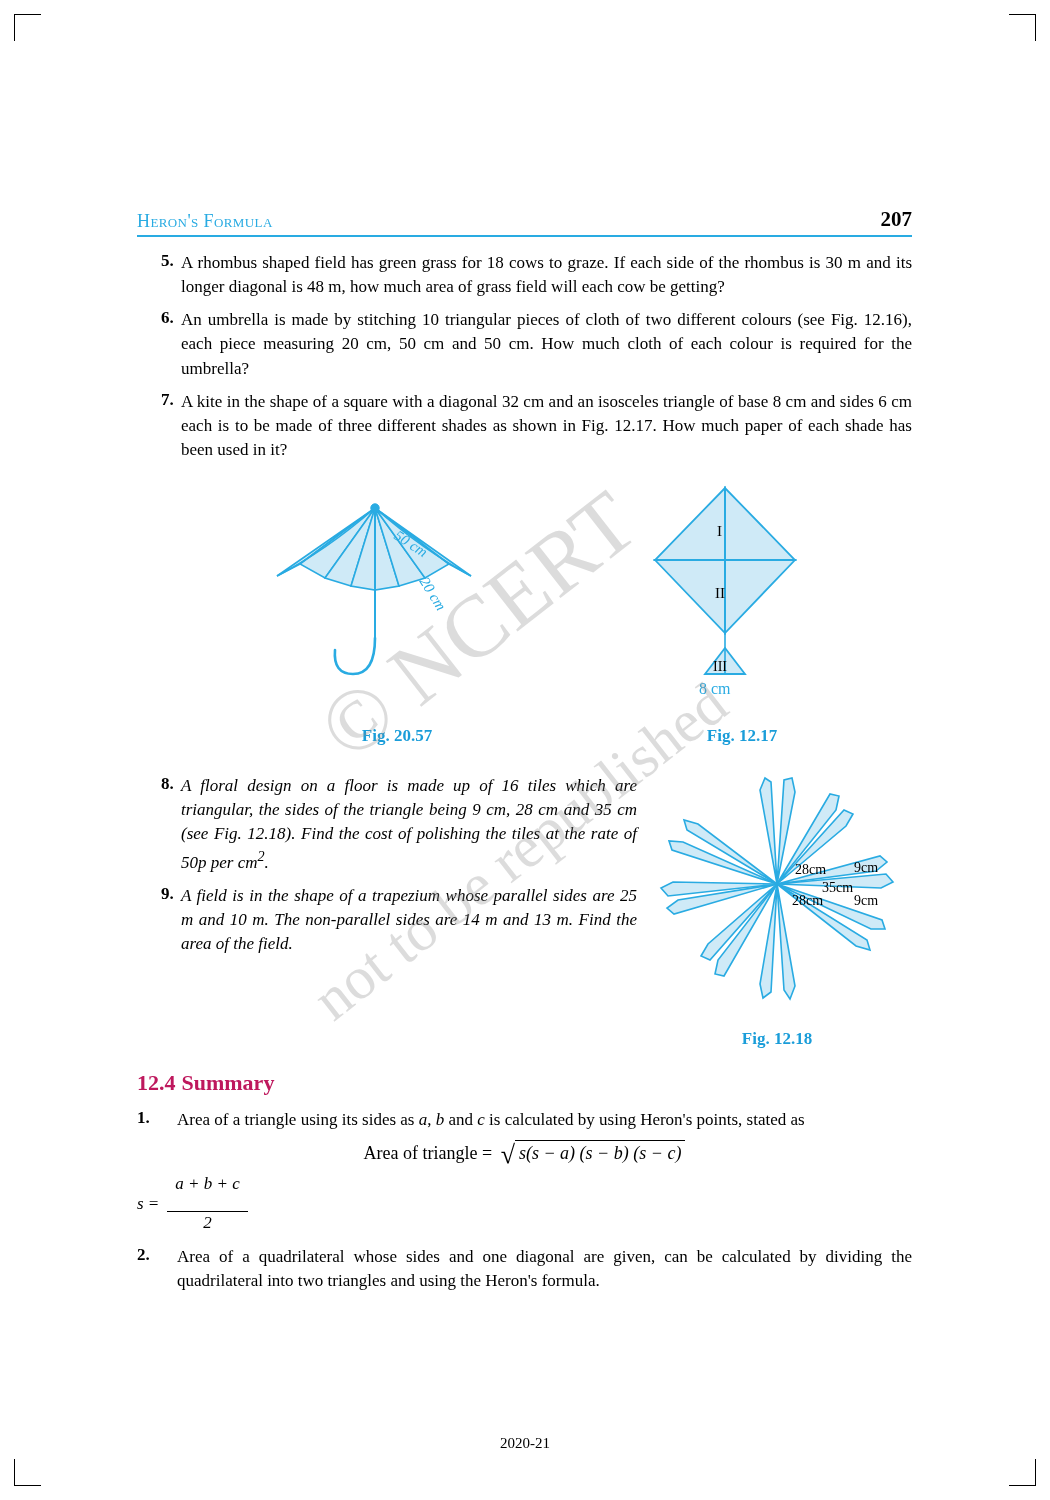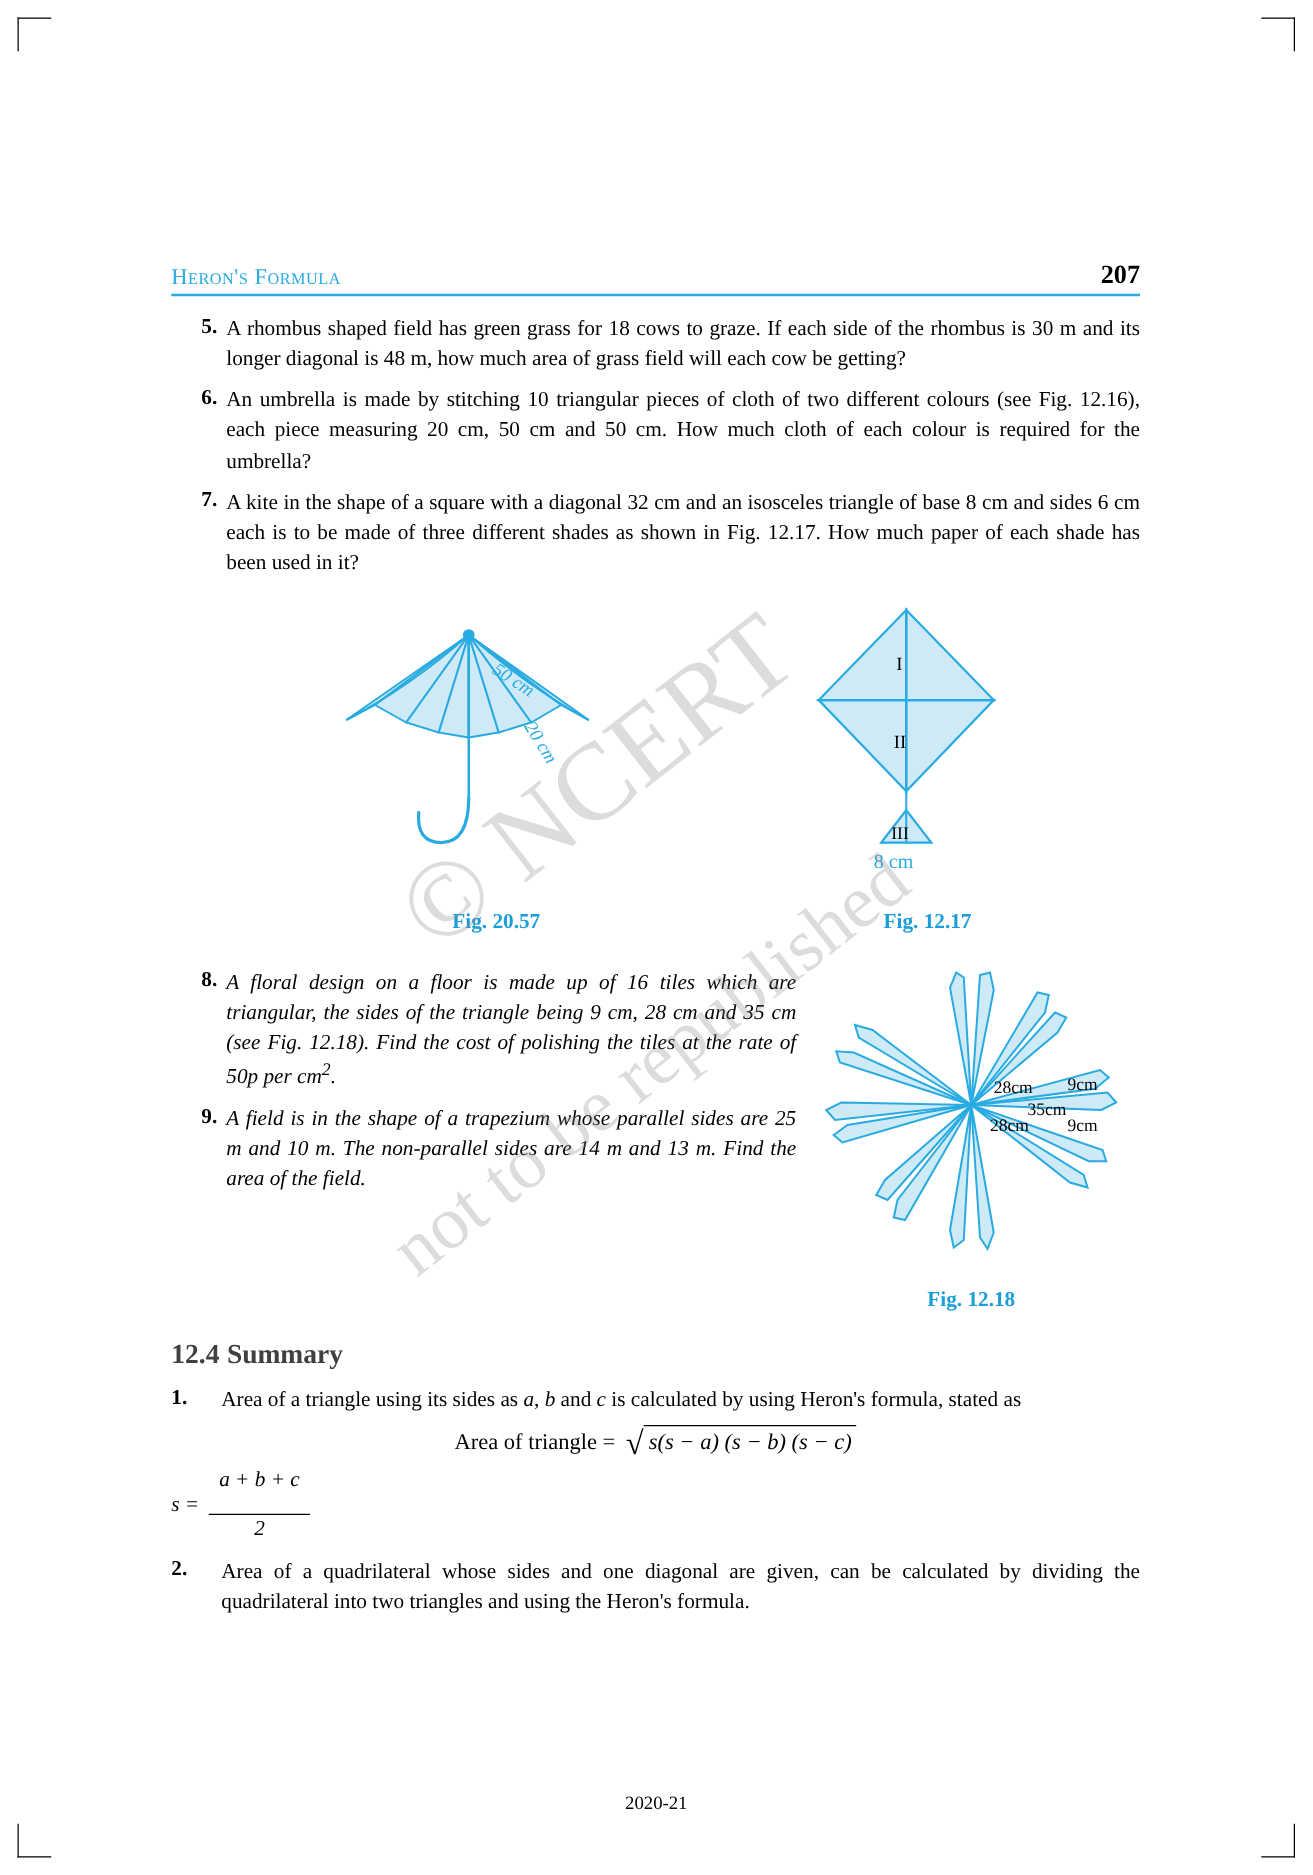--- a/index.html
+++ b/index.html
@@ -102,21 +102,21 @@
   .fig-floral {
     position: absolute;
     right: -10px;
     top: -10px;
     width: 290px;
     text-align: center;
   }
 
   
   h2.summary {
-    color: #404040;
+    color: #be185d;
     font-size: 22px;
     font-weight: bold;
     margin: 6px 0 12px 0;
   }
   h2.summary .secnum { margin-right: 6px; }
   p.intro {
     font-size: 17px;
     margin: 0 0 10px 0;
   }
   .slist .q .num { width: 40px; flex: 0 0 40px; padding-left: 0; }
@@ -316,21 +316,21 @@
   </div>
 
   <h2 class="summary">
     <span class="secnum">12.4</span><span>Summary</span>
   </h2>
 
 
   <div class="slist">
     <div class="q">
       <div class="num">1.</div>
-      <div class="body"><span>Area of a triangle using its sides as </span><i>a</i><span>, </span><i>b</i><span> and </span><i>c</i><span> is calculated by using Heron's formula, stated  as</span></div>
+      <div class="body"><span>Area of a triangle using its sides as </span><i>a</i><span>, </span><i>b</i><span> and </span><i>c</i><span> is calculated by using Heron's points, stated  as</span></div>
     </div>
 
     <div class="formula-line">
       <span class="lbl">Area of triangle =</span>
       <span class="radic">
         <span class="sqrt-sign">√</span><span class="bar">s(s − a) (s − b) (s − c)</span>
       </span>
     </div>
 
     <div class="where-row">

